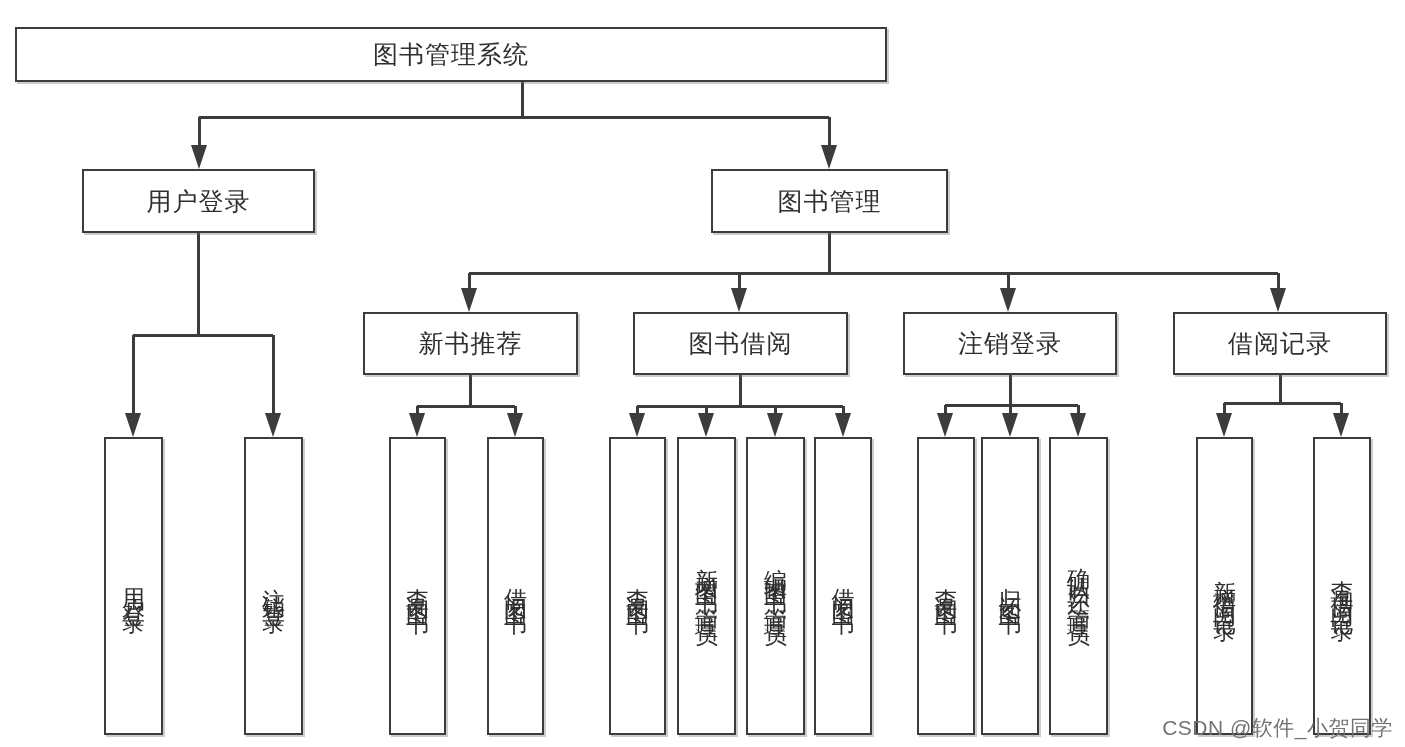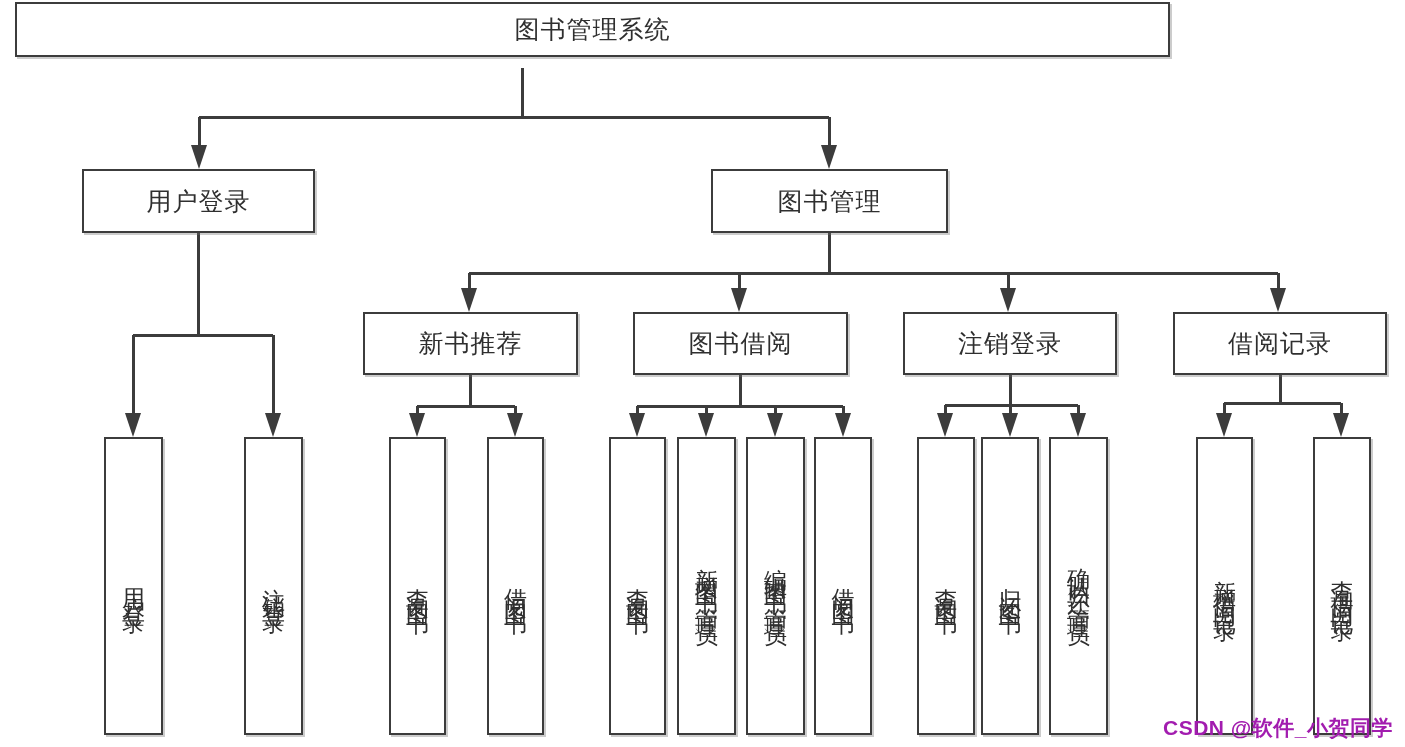--- a/index.html
+++ b/index.html
@@ -31,25 +31,24 @@
     text-orientation:mixed;
     font-size:23px;
     letter-spacing:8px;
     white-space:normal;
     line-height:1;
   }
   .watermark{
     position:absolute;
     right:12px;
     bottom:5px;
-    color:#a21caf;
+    color:#737373;
     font-size:21px;
     letter-spacing:0.5px;
     z-index:3;
-    font-weight:bold;
   }
 </style>
 </head>
 <body>
 
 <div class="stage">
 
   <svg class="connectors" viewBox="0 0 1405 747" xmlns="http://www.w3.org/2000/svg">
     <g stroke="#3c3c3c" stroke-width="3" fill="none" shape-rendering="crispEdges">
 
@@ -83,21 +82,21 @@
       <polygon points="767,413 783,413 775,437"></polygon>
       <polygon points="835,413 851,413 843,437"></polygon>
       <polygon points="937,413 953,413 945,437"></polygon>
       <polygon points="1002,413 1018,413 1010,437"></polygon>
       <polygon points="1070,413 1086,413 1078,437"></polygon>
       <polygon points="1216,413 1232,413 1224,437"></polygon>
       <polygon points="1333,413 1349,413 1341,437"></polygon>
     </g>
   </svg>
 
-  <div class="box" style="left:15px;top:2px;width:1155px;height:55px">图书管理系统</div>
+  <div class="box" style="left:15px;top:27px;width:872px;height:55px">图书管理系统</div>
 
   <div class="box" style="left:82px;top:169px;width:233px;height:64px">用户登录</div>
   <div class="box" style="left:711px;top:169px;width:237px;height:64px">图书管理</div>
 
   <div class="box" style="left:633px;top:312px;width:215px;height:63px">图书借阅</div>
   <div class="box" style="left:363px;top:312px;width:215px;height:63px">新书推荐</div>
   <div class="box" style="left:903px;top:312px;width:214px;height:63px">注销登录</div>
   <div class="box" style="left:1173px;top:312px;width:214px;height:63px">借阅记录</div>
 
   <div class="box v" style="left:104px;top:437px;width:59px;height:298px">用户登录</div>

